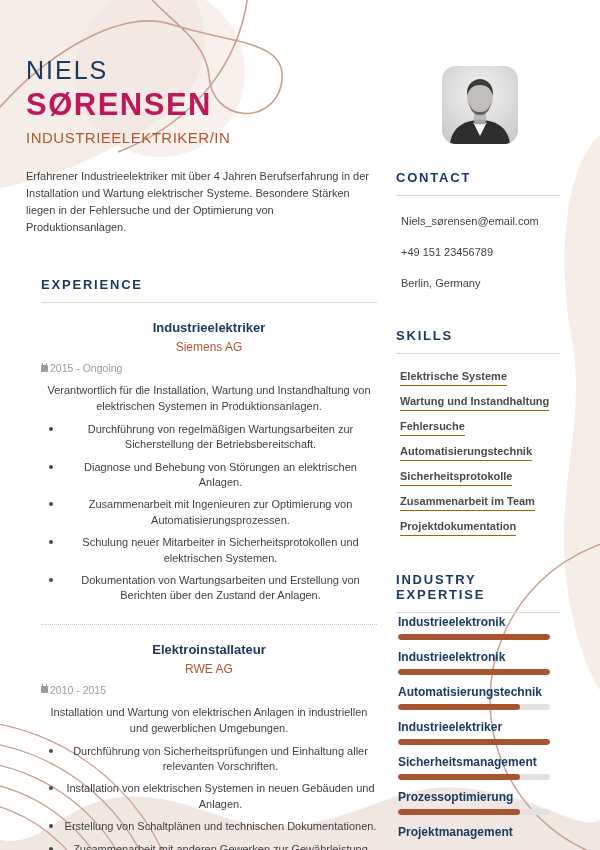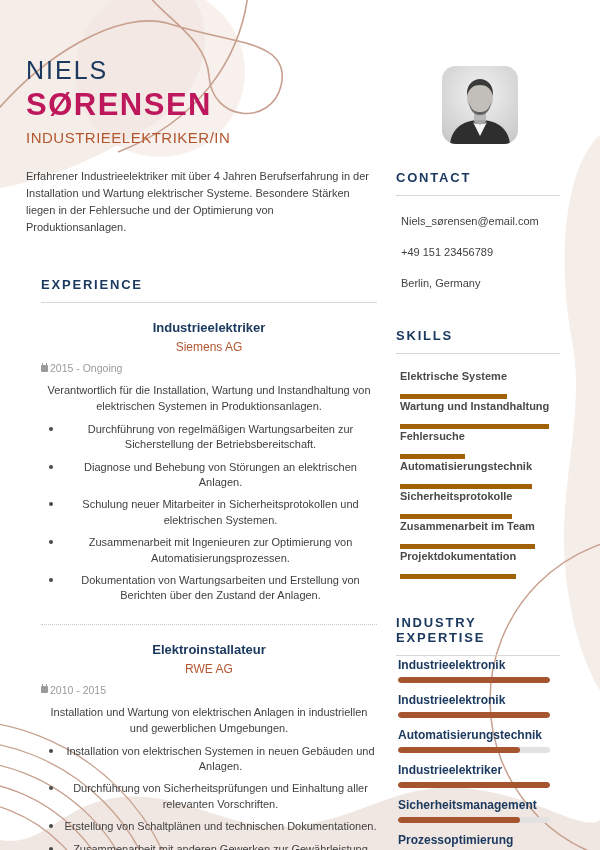--- a/index.html
+++ b/index.html
@@ -80,21 +80,21 @@
 
   
   .contact-item { font-size: 11px; color: #3f3f3f; margin-top: 19px; padding-left: 5px; }
   .contact-item:first-of-type { margin-top: 20px; }
 
   
   .skills-block { margin-top: 39px; }
   .skills-list { margin-top: 16px; padding-left: 4px; }
   .skill-item {
     display: table; font-size: 11px; font-weight: 700; color: #4a4a4a;
-    padding-bottom: 12px; border-bottom: 5px solid #a16207; margin-bottom: 1px;
+    padding-bottom: 3px; border-bottom: 1px solid #a16207; margin-bottom: 9px;
   }
 
   
   .industry-block { margin-top: 36px; }
   .industry-list { margin-top: 2px; padding-left: 2px; }
   .industry-item { margin-bottom: 10px; }
   .industry-label { font-size: 12px; font-weight: 700; color: #1C3A60; }
   .bar-track {
     margin-top: 5px; width: 152px; height: 6px; border-radius: 3px;
     background: #E4E2E0; overflow: hidden;
@@ -170,39 +170,39 @@
       <div class="job-role">Industrieelektriker</div>
       <div class="job-company">Siemens AG</div>
       <div class="job-period">
         <span class="cal-icon"></span>
         <span>2015 - Ongoing</span>
       </div>
       <div class="job-desc">Verantwortlich für die Installation, Wartung und Instandhaltung von elektrischen Systemen in Produktionsanlagen.</div>
       <ul class="job-bullets">
         <li>Durchführung von regelmäßigen Wartungsarbeiten zur Sicherstellung der Betriebsbereitschaft.</li>
         <li>Diagnose und Behebung von Störungen an elektrischen Anlagen.</li>
+        <li>Zusammenarbeit mit Ingenieuren zur Optimierung von Automatisierungsprozessen.</li>
         <li>Schulung neuer Mitarbeiter in Sicherheitsprotokollen und elektrischen Systemen.</li>
-        <li>Zusammenarbeit mit Ingenieuren zur Optimierung von Automatisierungsprozessen.</li>
         <li>Dokumentation von Wartungsarbeiten und Erstellung von Berichten über den Zustand der Anlagen.</li>
       </ul>
     </div>
 
     <hr class="job-divider">
 
     <div class="job">
       <div class="job-role">Elektroinstallateur</div>
       <div class="job-company">RWE AG</div>
       <div class="job-period">
         <span class="cal-icon"></span>
         <span>2010 - 2015</span>
       </div>
       <div class="job-desc">Installation und Wartung von elektrischen Anlagen in industriellen und gewerblichen Umgebungen.</div>
       <ul class="job-bullets">
+        <li>Durchführung von Sicherheitsprüfungen und Einhaltung aller relevanten Vorschriften.</li>
         <li>Installation von elektrischen Systemen in neuen Gebäuden und Anlagen.</li>
-        <li>Durchführung von Sicherheitsprüfungen und Einhaltung aller relevanten Vorschriften.</li>
         <li>Erstellung von Schaltplänen und technischen Dokumentationen.</li>
         <li>Zusammenarbeit mit anderen Gewerken zur Gewährleistung eines reibungslosen Bauablaufs.</li>
 
       </ul>
     </div>
   </div>
 
   <div class="right-col">
 
     <div>

